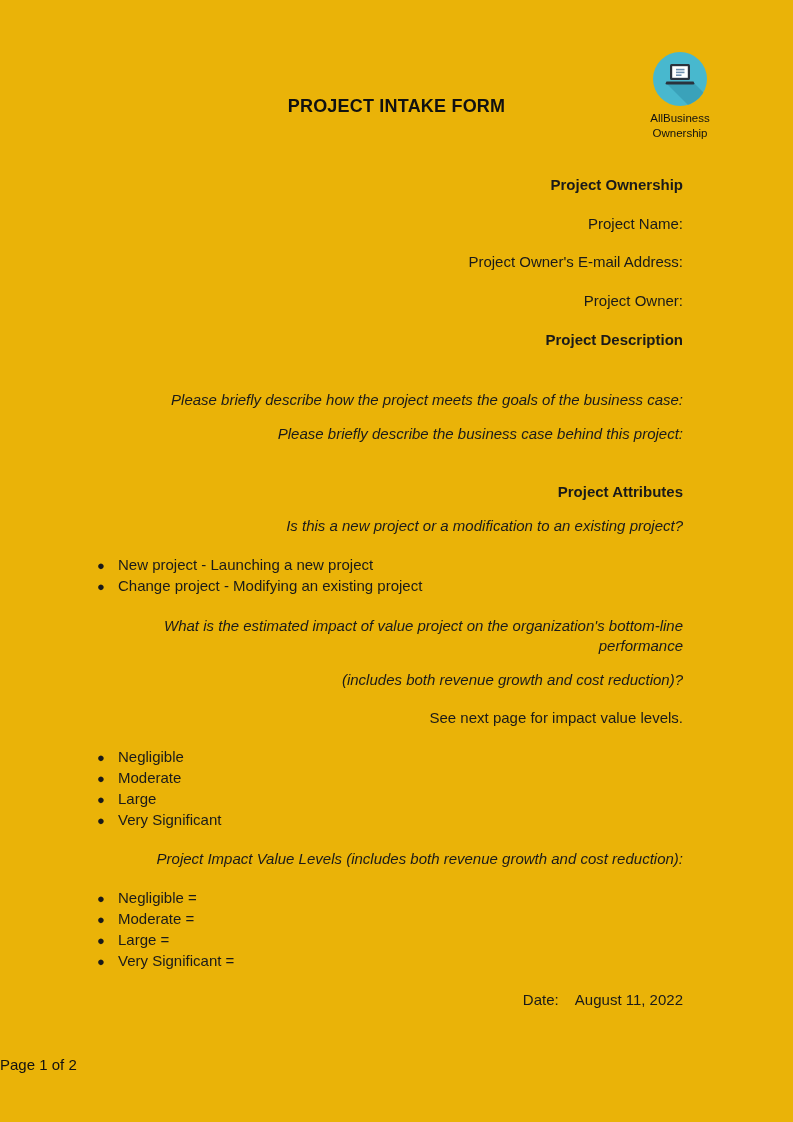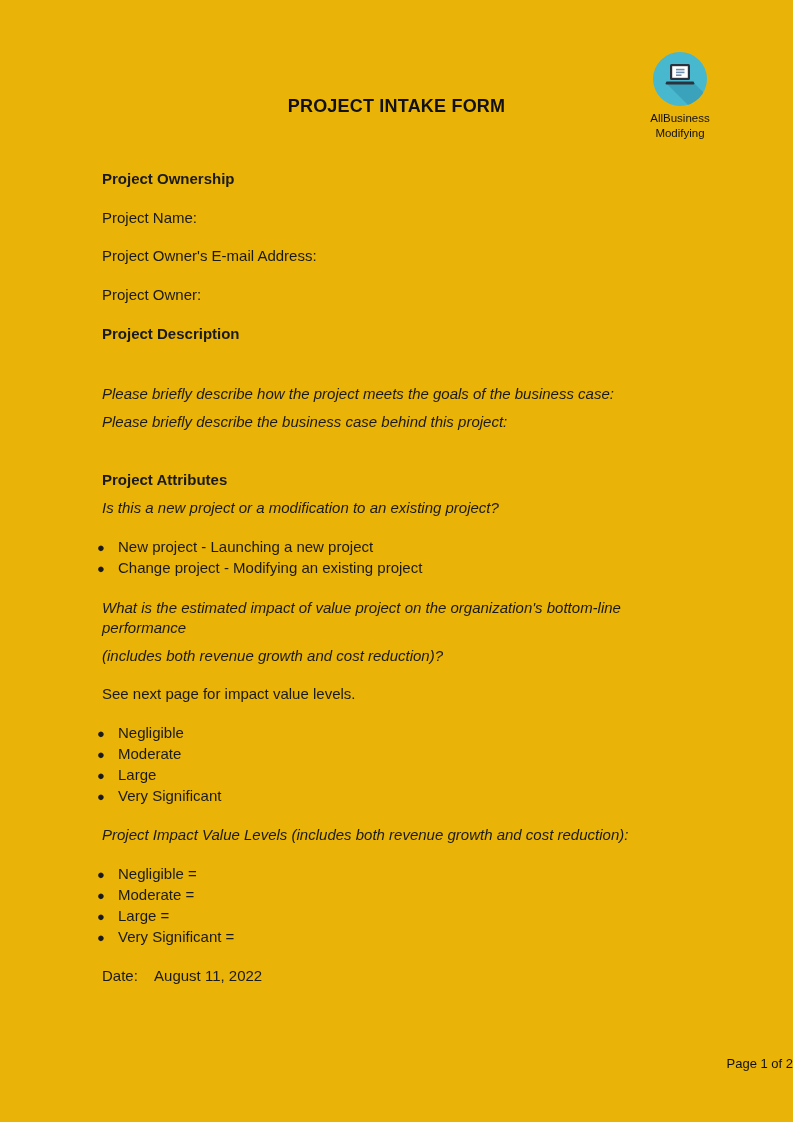--- a/index.html
+++ b/index.html
@@ -40,21 +40,21 @@
     white-space: nowrap;
   }
   .content {
     position: absolute;
     top: 161px;
     left: 94px;
     width: 603px;
     font-size: 15px;
     line-height: 20px;
   }
-  .line { margin: 8px; }
+  .line { margin: 14px; text-align: right; }
   .bold { font-weight: 700; }
   .italic { font-style: italic; }
   .mt19 { margin-top: 19px; }
   .mt18 { margin-top: 18px; }
   .mt38 { margin-top: 38px; }
   .mt40 { margin-top: 40px; }
   ul.bullets { list-style: none; }
   ul.bullets li { display: flex; align-items: baseline; line-height: 20px; }
   ul.bullets .dot {
     width: 24px;
@@ -62,22 +62,22 @@
     padding-left: 3px;
     font-size: 13px;
   }
   .date-line .date-label { white-space: pre; }
   .date-line .date-value { margin-left: 12px; }
   .footer {
     position: absolute;
     top: 1056px;
     left: 0;
     right: 0;
-    text-align: right;
-    font-size: 13px;
+    text-align: left;
+    font-size: 15px;
     color: #111111;
   }
 </style>
 </head>
 <body>
 
 <div class="page">
 
   <h1 class="doc-title">PROJECT INTAKE FORM</h1>
 
@@ -95,21 +95,21 @@
         </g>
         <rect x="17" y="12" width="20" height="16" rx="1.5" fill="#2a323d"></rect>
         <rect x="19.2" y="14.2" width="15.6" height="11.6" fill="#ffffff"></rect>
         <rect x="23" y="16.8" width="8.5" height="1.6" fill="#6f8fae"></rect>
         <rect x="23" y="19.6" width="8.5" height="1.6" fill="#6f8fae"></rect>
         <rect x="23" y="22.4" width="5.5" height="1.6" fill="#6f8fae"></rect>
         <path d="M13.5 29.5 L40.5 29.5 L41.5 31.5 Q41.5 32.5 40.2 32.5 L13.8 32.5 Q12.5 32.5 12.5 31.5 Z" fill="#2a323d"></path>
       </svg>
     </span>
     <div class="logo-text">AllBusiness</div>
-    <div class="logo-text">Modifying</div>
+    <div class="logo-text">Ownership</div>
   </div>
 
   <div class="content">
 
     <p class="line bold">Project Ownership</p>
 
     <p class="line mt19">Project Name:</p>
     <p class="line mt18">Project Owner's E-mail Address:</p>
     <p class="line mt19">Project Owner:</p>
 

